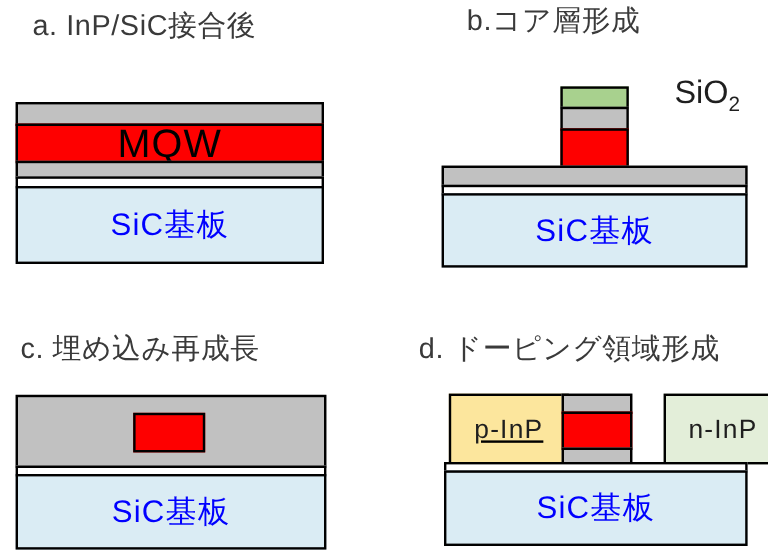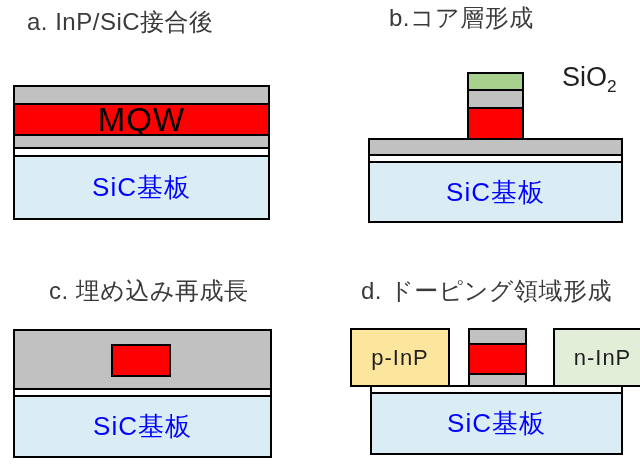--- a/index.html
+++ b/index.html
@@ -55,32 +55,32 @@
     <div class="layer fill-red" style="left:467px;top:107px;width:57px;height:33px;"></div>
     <div class="sio2-label" style="left:562px;top:62px;"><span>SiO</span><sub>2</sub></div>
     <div class="layer fill-gray" style="left:368px;top:138px;width:255px;height:18px;"></div>
     <div class="layer fill-white" style="left:368px;top:154px;width:255px;height:9px;"></div>
     <div class="layer fill-blue" style="left:368px;top:161px;width:255px;height:62px;">
       <span class="substrate-label">SiC基板</span>
     </div>
   </div>
 
   <div>
-    <div class="title" style="left:17px;top:277px;margin-left:32px;">c. 埋め込み再成長</div>
+    <div class="title" style="left:17px;top:277px;">c. 埋め込み再成長</div>
     <div class="layer fill-gray" style="left:13px;top:329px;width:259px;height:61px;"></div>
     <div class="layer fill-red" style="left:111px;top:344px;width:60px;height:33px;"></div>
     <div class="layer fill-white" style="left:13px;top:388px;width:259px;height:9px;"></div>
     <div class="layer fill-blue" style="left:13px;top:395px;width:259px;height:63px;">
       <span class="substrate-label">SiC基板</span>
     </div>
   </div>
 
   <div>
-    <div class="title" style="left:361px;top:277px;">d. ドーピング領域形成</div>
-    <div class="layer fill-yellow" style="left:350px;top:328px;width:100px;height:59px;">
+    <div class="title" style="left:349px;top:277px;">d. ドーピング領域形成</div>
+    <div class="layer fill-yellow" style="left:374px;top:328px;width:100px;height:59px;text-decoration:underline;">
       <span class="region-label">p-InP</span>
     </div>
     <div class="layer fill-gray" style="left:468px;top:328px;width:59px;height:17px;"></div>
     <div class="layer fill-red" style="left:468px;top:343px;width:59px;height:32px;"></div>
     <div class="layer fill-gray" style="left:468px;top:373px;width:59px;height:14px;"></div>
     <div class="layer fill-palegreen" style="left:553px;top:328px;width:99px;height:59px;">
       <span class="region-label">n-InP</span>
     </div>
     <div class="layer fill-white" style="left:370px;top:385px;width:253px;height:9px;"></div>
     <div class="layer fill-blue" style="left:370px;top:392px;width:253px;height:63px;">

